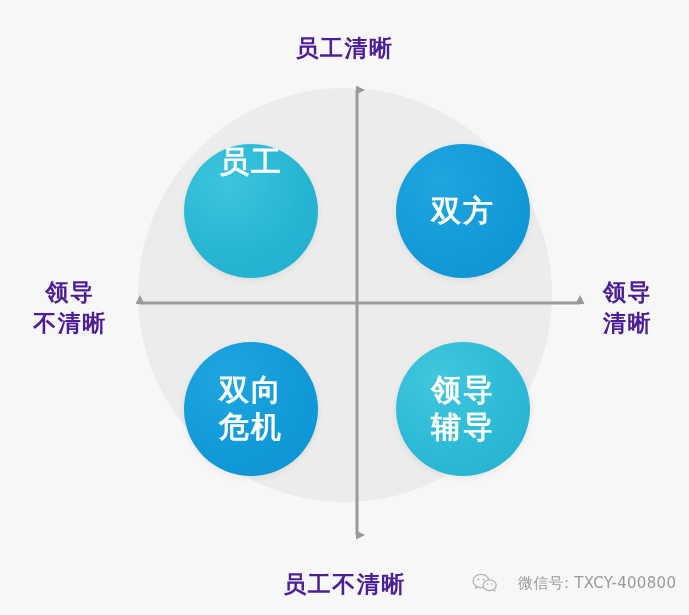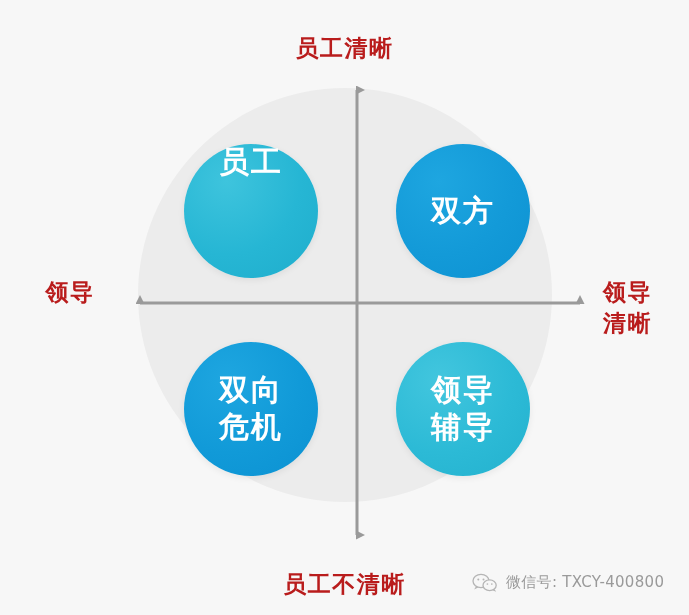--- a/index.html
+++ b/index.html
@@ -39,21 +39,21 @@
     left: 0;
     top: 0;
     width: 689px;
     height: 615px;
     pointer-events: none;
   }
 
   
   .axis-label {
     position: absolute;
-    color: #b91c1c;
+    color: #4c1d95;
     font-size: 23px;
     font-weight: 600;
     letter-spacing: 1.5px;
     line-height: 1.35;
     white-space: nowrap;
   }
   .axis-label.top {
     left: 0;
     right: 0;
     top: 33px;
@@ -121,22 +121,22 @@
     top: 342px;
     background: radial-gradient(circle at 32% 28%, #42c6de 0%, #2cbad6 55%, #23b1ce 100%);
   }
 
   
   .watermark {
     position: absolute;
     left: 472px;
     top: 573px;
     display: flex;
-    align-items: flex-start;
-    gap: 8px;
+    align-items: center;
+    gap: 20px;
     color: #9a9a9a;
     font-size: 15px;
     letter-spacing: 0.3px;
     white-space: nowrap;
   }
   .wechat-icon {
     width: 26px;
     height: 20px;
     flex: 0 0 auto;
   }
@@ -168,20 +168,21 @@
 
     <line x1="140" y1="303" x2="580" y2="303" stroke="#9a9a9a" stroke-width="3" marker-start="url(#arrow-left)" marker-end="url(#arrow-right)"></line>
   </svg>
 
   <div class="axis-label top">员工清晰</div>
 
   <div class="axis-label bottom">员工不清晰</div>
 
   <div class="axis-label left">
     <span class="ln">领导</span>
+    <span class="ln">不清晰</span>
   </div>
 
   <div class="axis-label right">
     <span class="ln">领导</span>
     <span class="ln">清晰</span>
   </div>
 
   <div class="bubble bubble-tl">
     <span class="ln">员工</span>
   </div>

